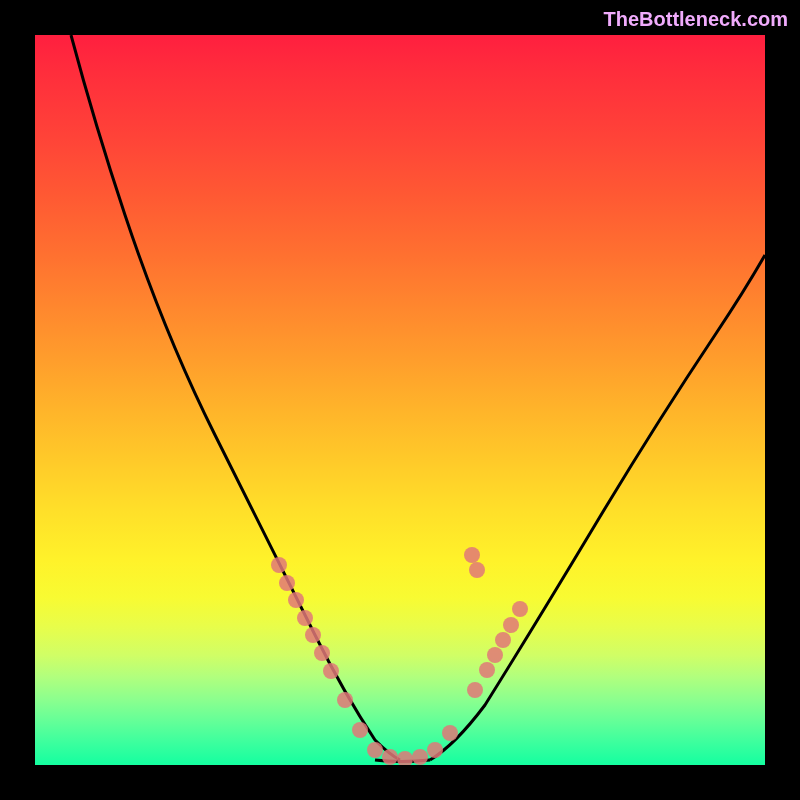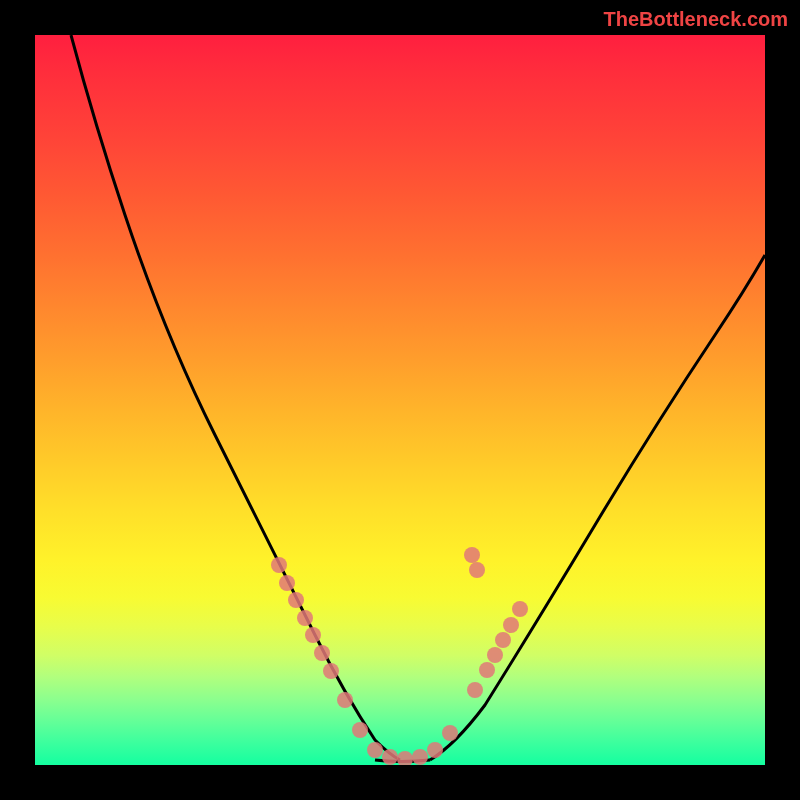--- a/index.html
+++ b/index.html
@@ -6,21 +6,21 @@
     html, body { width: 800px; height: 800px; overflow: hidden; }
     body { background: #000; position: relative; }
     
     .watermark {
       position: absolute;
       top: 8px;
       right: 12px;
       font-family: Arial, sans-serif;
       font-size: 20px;
       font-weight: bold;
-      color: #ef4444;
+      color: #f0abfc;
       z-index: 10;
     }
     
     .chart-container {
       position: absolute;
       top: 35px;
       left: 35px;
       width: 730px;
       height: 730px;
       background: #000;

